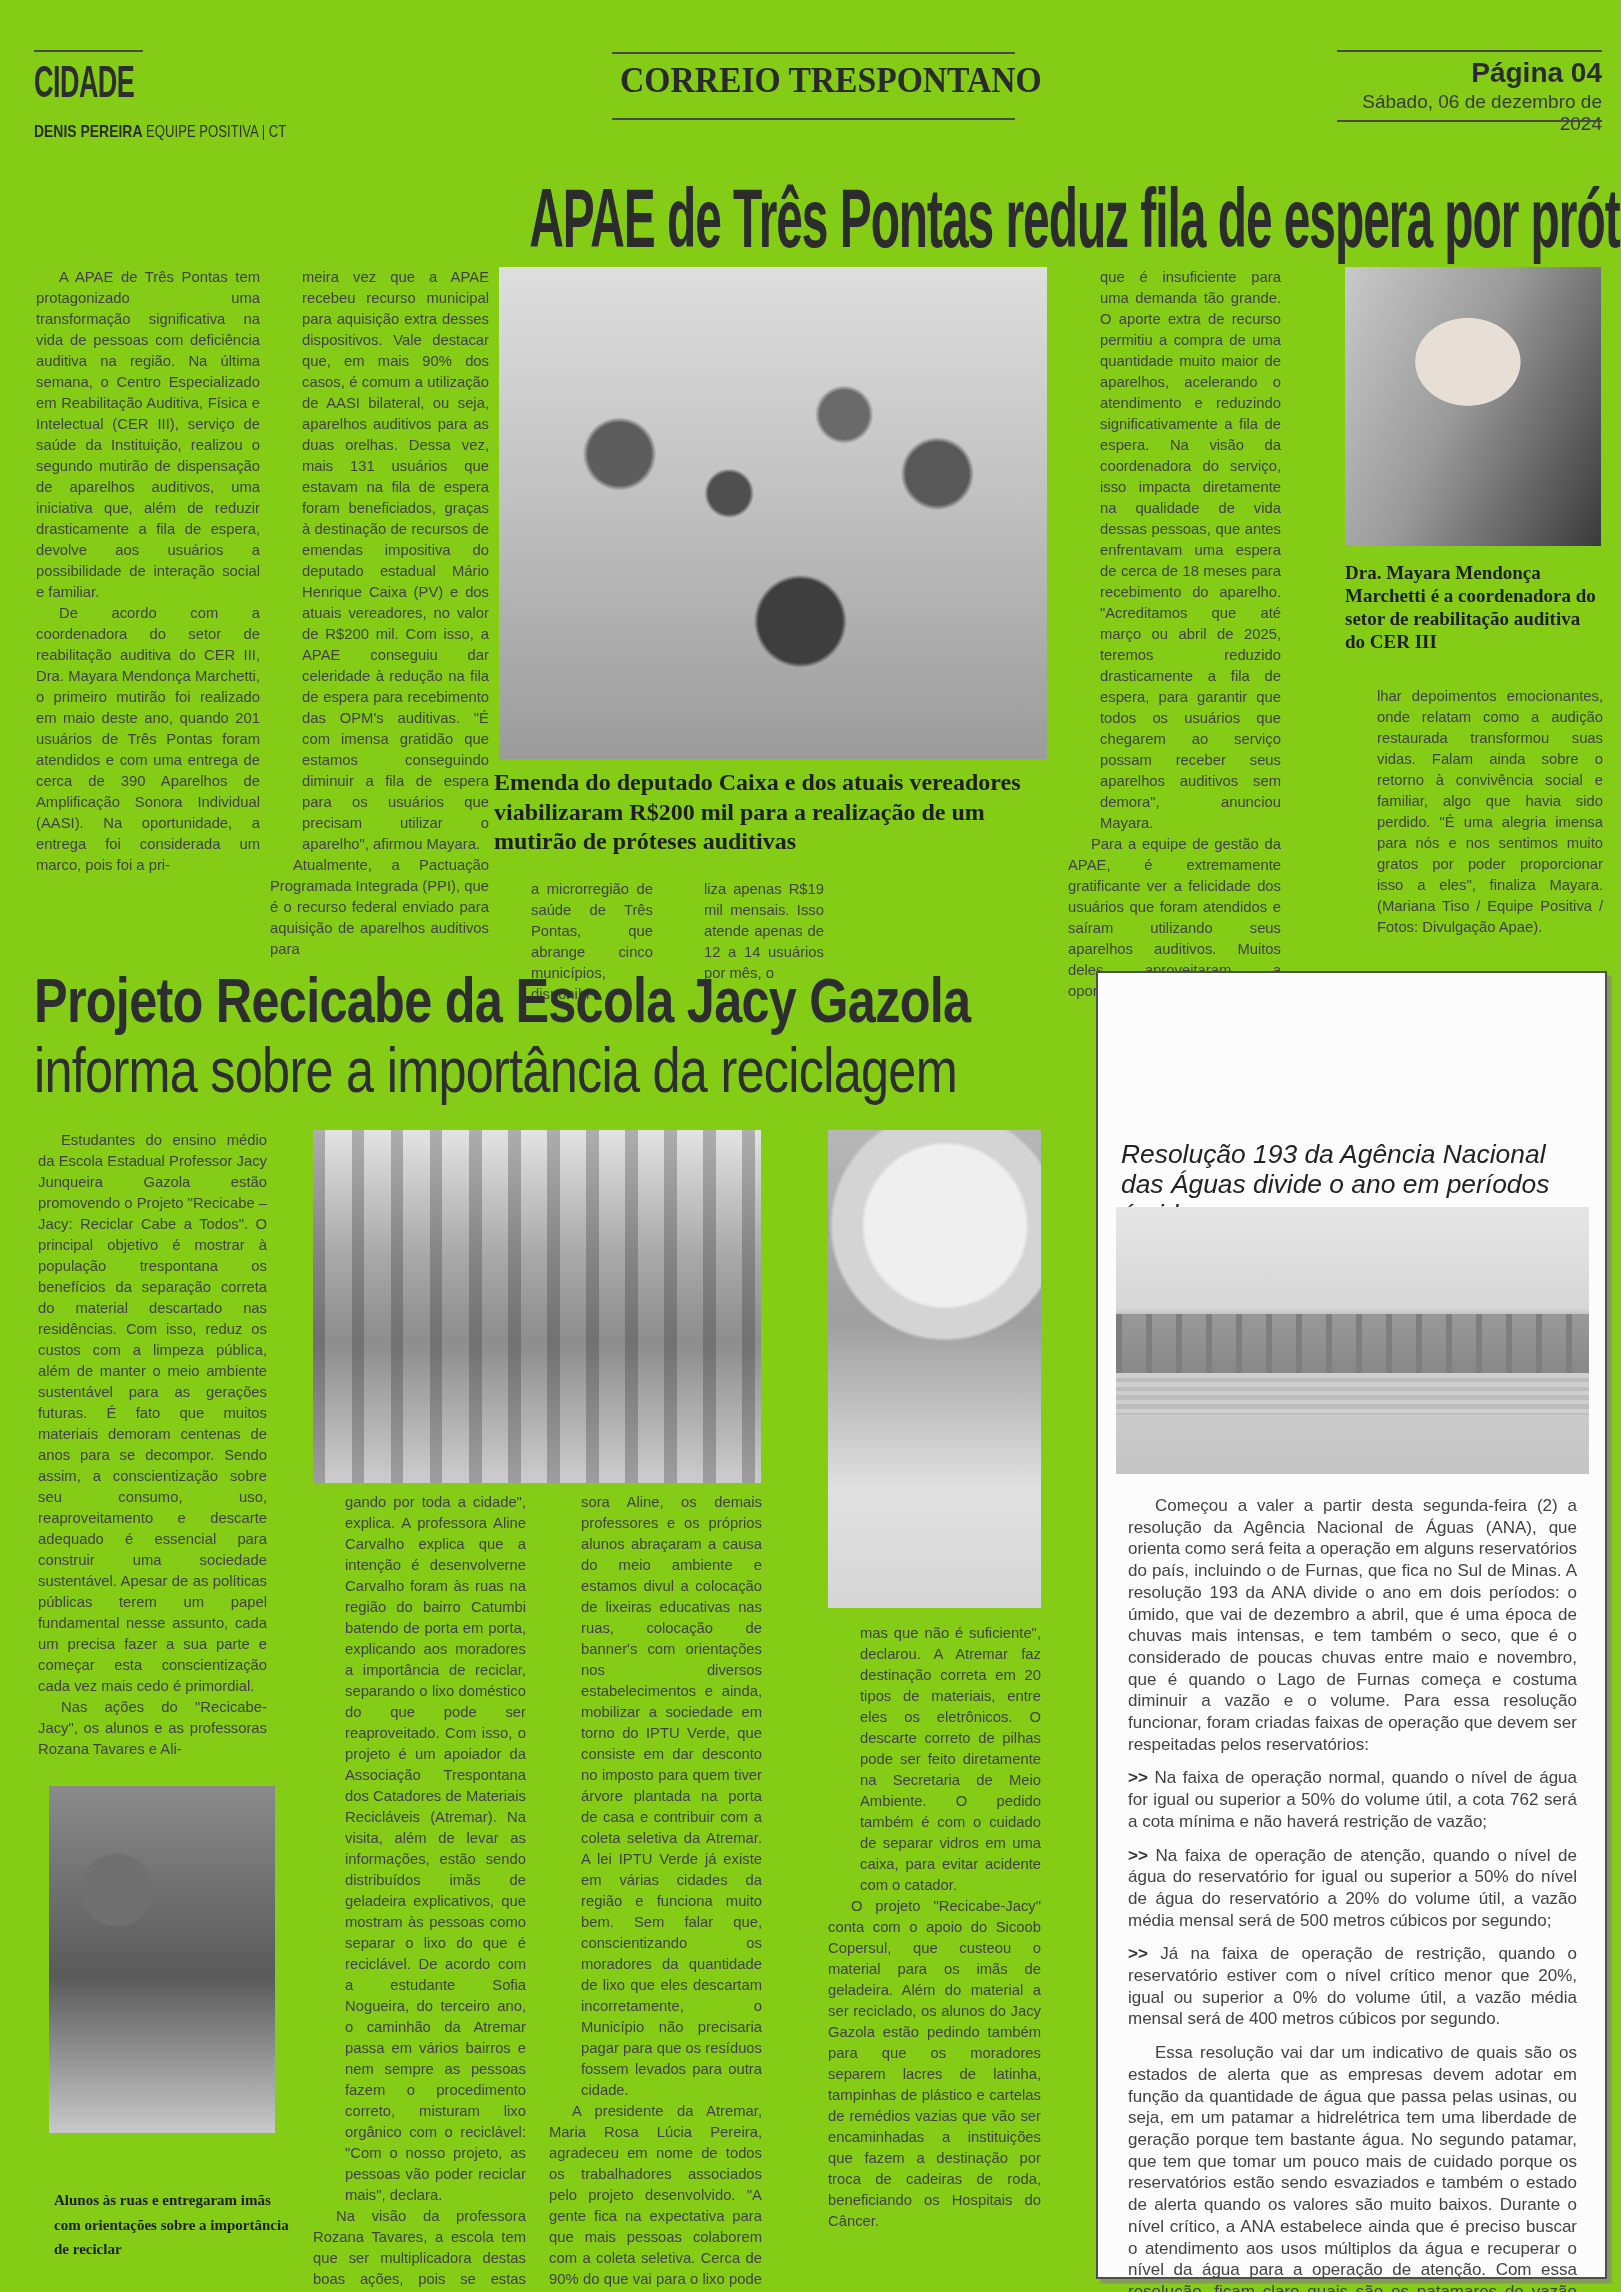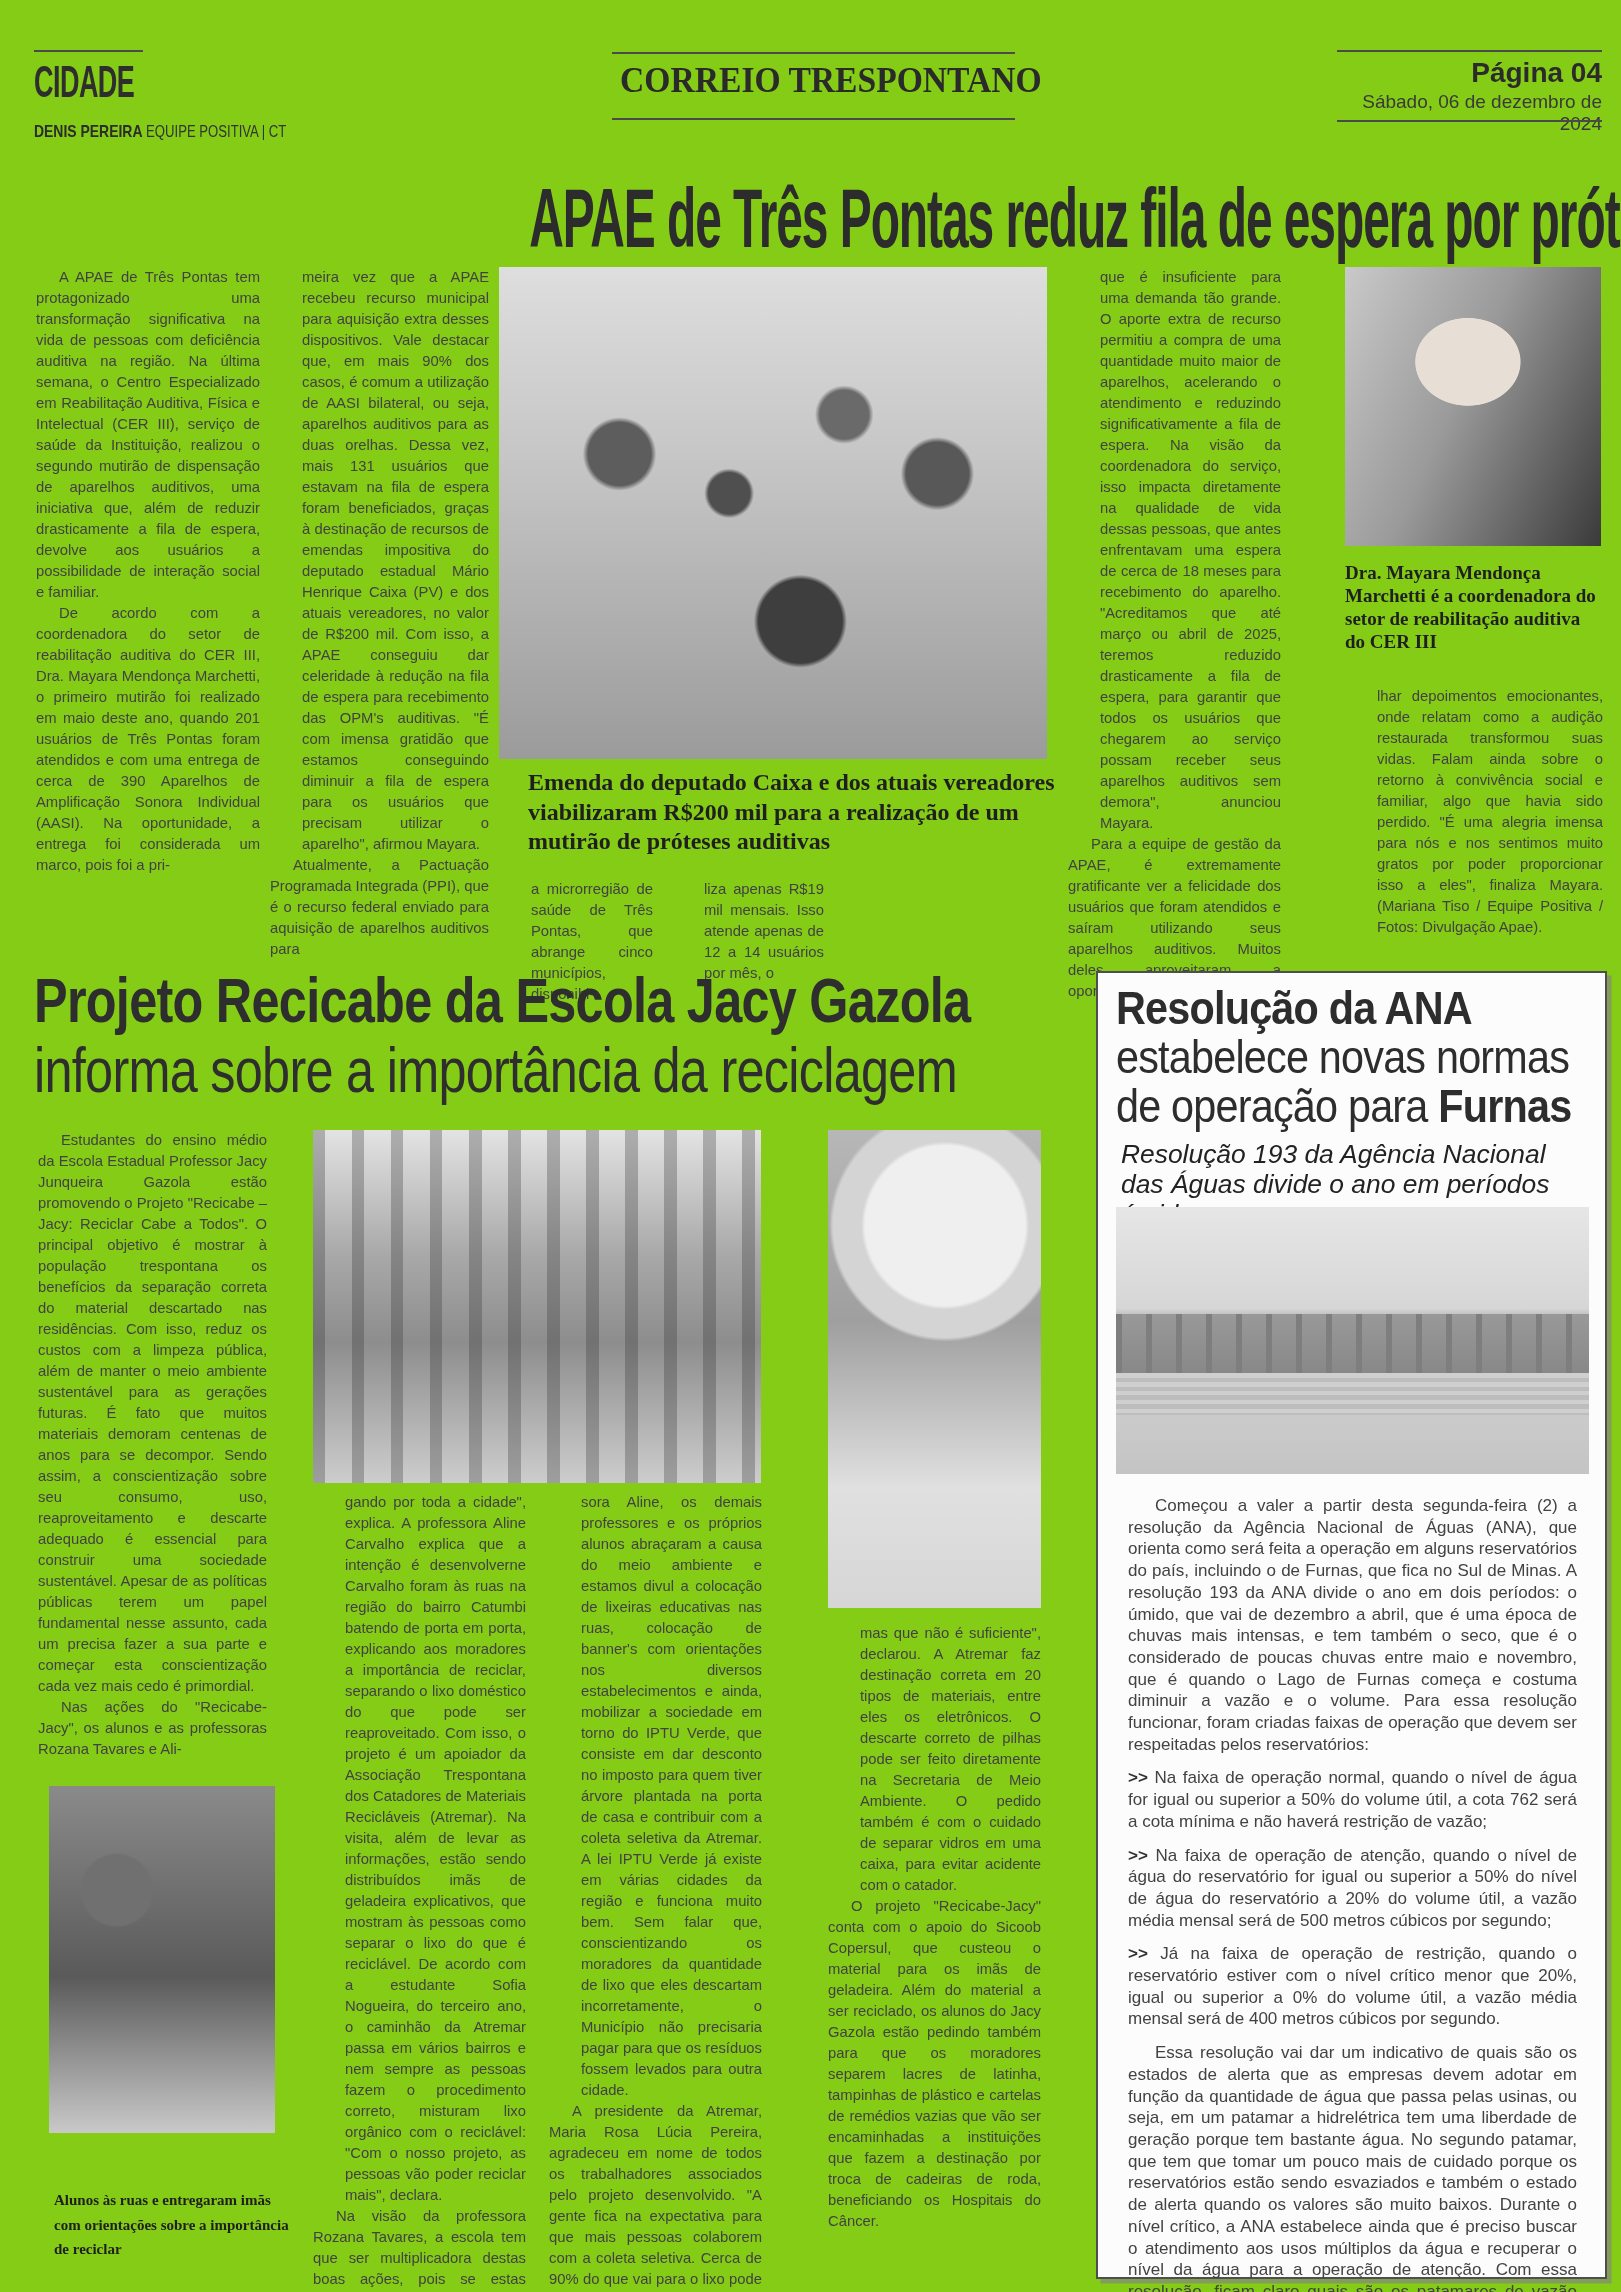--- a/index.html
+++ b/index.html
@@ -20,21 +20,21 @@
   #a1-headline{left:0;top:170px;width:1622px;text-align:center;white-space:nowrap;}
   #a1-headline span{display:inline-block;font-size:84px;font-weight:bold;color:#2c2c2c;
      transform:scaleX(.57);transform-origin:center top;letter-spacing:-1.8px;}
   .body{font-size:14.8px;line-height:21px;text-align:justify;color:#424242;}
   .body p{margin:0;text-indent:23px;}
   .body p.flush{text-indent:0;margin-left:32px;}
   .serifcap{font-family:"Liberation Serif",serif;font-weight:bold;color:#1f1f1f;}
   #a1-col1{left:36px;top:267px;width:224px;}
   #a1-col2{left:270px;top:267px;width:219px;}
   #a1-photo{left:499px;top:267px;width:548px;height:492px;}
-  #a1-caption{left:528px;top:768px;width:551px;font-size:24px;line-height:29.6px;}
+  #a1-caption{left:494px;top:768px;width:551px;font-size:24px;line-height:29.6px;}
   #a1-sub1{left:499px;top:879px;width:154px;}
   #a1-sub2{left:672px;top:879px;width:152px;}
   #a1-col4{left:1068px;top:267px;width:213px;}
   #a1-portrait{left:1345px;top:267px;width:256px;height:279px;}
   #a1-pcap{left:1345px;top:561px;width:256px;font-size:19px;line-height:23px;}
   #a1-col5{left:1345px;top:686px;width:258px;}
   
   #a2-headline{left:34px;top:965px;width:1066px;}
   #a2-headline .h1,#a2-headline .h2{display:block;font-size:63px;line-height:70px;color:#2e2e2e;
      transform:scaleX(.80);transform-origin:left top;white-space:nowrap;letter-spacing:-0.9px;}
@@ -155,25 +155,20 @@
       <p>A presidente da Atremar, Maria Rosa Lúcia Pereira, agradeceu em nome de todos os trabalhadores associados pelo projeto desenvolvido. "A gente fica na expectativa para que mais pessoas colaborem com a coleta seletiva. Cerca de 90% do que vai para o lixo pode ser reciclado. Na Atremar, 19 famílias tiram seu sustento trabalhando com o apoio da Prefeitura,</p>
     </div>
   <div class="abs body" id="a2-col4">
       <p class="flush">mas que não é suficiente", declarou. A Atremar faz destinação correta em 20 tipos de materiais, entre eles os eletrônicos. O descarte correto de pilhas pode ser feito diretamente na Secretaria de Meio Ambiente. O pedido também é com o cuidado de separar vidros em uma caixa, para evitar acidente com o catador.</p>
       <p>O projeto "Recicabe-Jacy" conta com o apoio do Sicoob Copersul, que custeou o material para os imãs de geladeira. Além do material a ser reciclado, os alunos do Jacy Gazola estão pedindo também para que os moradores separem lacres de latinha, tampinhas de plástico e cartelas de remédios vazias que vão ser encaminhadas a instituições que fazem a destinação por troca de cadeiras de roda, beneficiando os Hospitais do Câncer.</p>
     </div>
   <div class="abs ph" id="a2-photo-street"></div>
   <div class="abs serifcap" id="a2-caption">Alunos às ruas e entregaram imãs com orientações sobre a importância de reciclar</div>
 
   <div class="abs" id="a3-box"></div>
-  <div class="abs" id="a3-title">
-    <span class="t t1">Resolução da ANA</span>
-    <span class="t">estabelece novas normas</span>
-    <span class="t"><span>de operação para </span><b>Furnas</b></span>
-  </div>
   <div class="abs" id="a3-sub">Resolução 193 da Agência Nacional das Águas divide o ano em períodos úmido e seco</div>
   <div class="abs" id="a3-photo">
     <div id="a3-dam"></div>
     <div id="a3-water"></div>
   </div>
   <div class="abs body" id="a3-body">
       <p class="ind">Começou a valer a partir desta segunda-feira (2) a resolução da Agência Nacional de Águas (ANA), que orienta como será feita a operação em alguns reservatórios do país, incluindo o de Furnas, que fica no Sul de Minas. A resolução 193 da ANA divide o ano em dois períodos: o úmido, que vai de dezembro a abril, que é uma época de chuvas mais intensas, e tem também o seco, que é o considerado de poucas chuvas entre maio e novembro, que é quando o Lago de Furnas começa e costuma diminuir a vazão e o volume. Para essa resolução funcionar, foram criadas faixas de operação que devem ser respeitadas pelos reservatórios:</p>
       <p class="flush"><b>&gt;&gt; </b>Na faixa de operação normal, quando o nível de água for igual ou superior a 50% do volume útil, a cota 762 será a cota mínima e não haverá restrição de vazão;</p>
       <p class="flush"><b>&gt;&gt; </b>Na faixa de operação de atenção, quando o nível de água do reservatório for igual ou superior a 50% do nível de água do reservatório a 20% do volume útil, a vazão média mensal será de 500 metros cúbicos por segundo;</p>
       <p class="flush"><b>&gt;&gt; </b>Já na faixa de operação de restrição, quando o reservatório estiver com o nível crítico menor que 20%, igual ou superior a 0% do volume útil, a vazão média mensal será de 400 metros cúbicos por segundo.</p>

